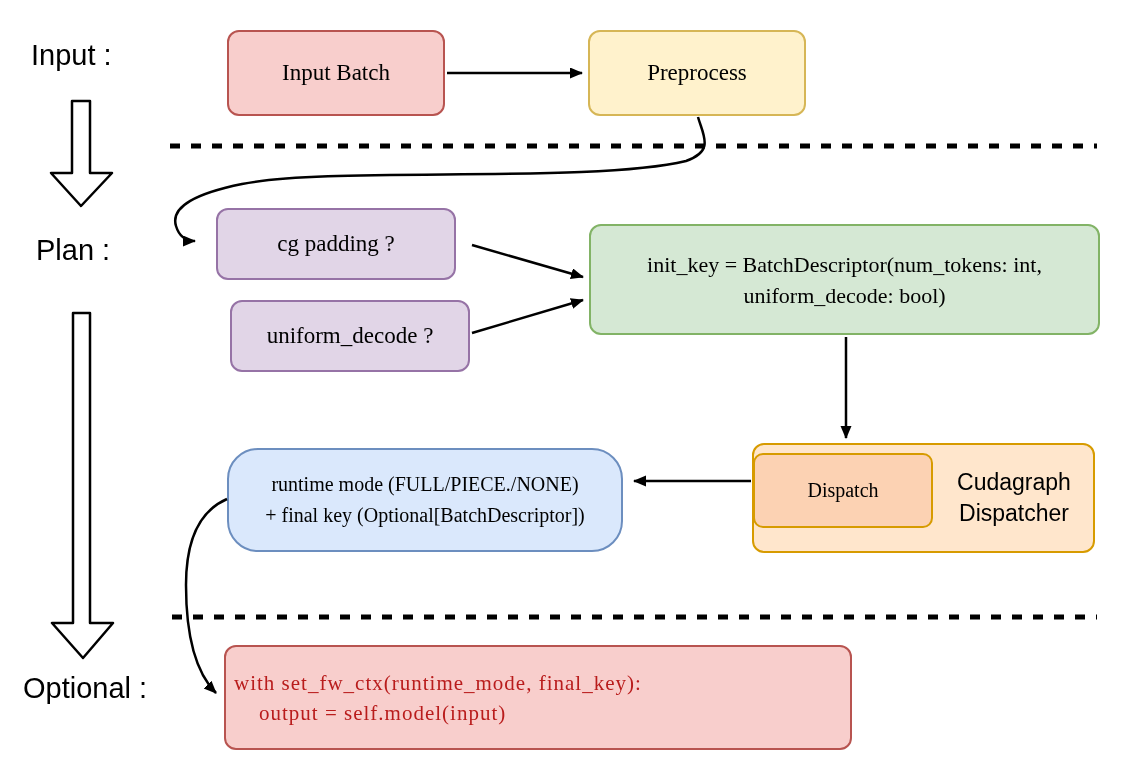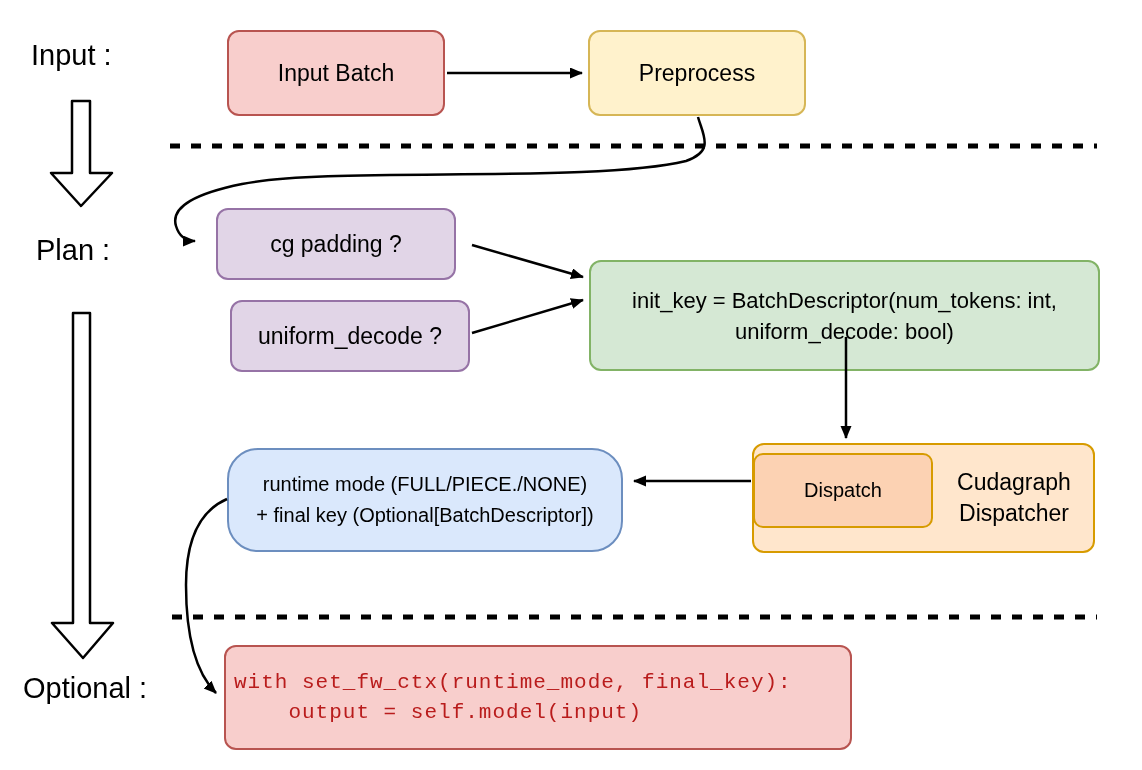--- a/index.html
+++ b/index.html
@@ -23,21 +23,21 @@
     box-sizing:border-box;
     border:2px solid #000;
     border-radius:12px;
     display:flex;
     flex-direction:column;
     align-items:center;
     justify-content:center;
     text-align:center;
     color:#000;
   }
-  .node .ln{display:block;white-space:pre;}
+  .node .ln{display:block;white-space:pre;font-family:Liberation Serif, serif;}
   .n-basic{font-size:23px;}
   .n-green{font-size:22px;line-height:31px;}
   .n-blue{font-size:20px;line-height:31px;border-radius:31px;}
   .n-dispatch{font-size:20px;border-radius:10px;}
   .n-cuda-label{
     position:absolute;
     display:flex;align-items:center;justify-content:center;
     text-align:center;font-size:23px;line-height:31px;color:#000;
   }
   .n-code{
@@ -63,21 +63,21 @@
   </div>
 
   <div class="node n-basic" style="left: 216px; top: 208px; width: 240px; height: 72px; background-color: rgb(225, 213, 231); border-color: rgb(150, 115, 166);">
     <span class="ln">cg padding ?</span>
   </div>
 
   <div class="node n-basic" style="left: 230px; top: 300px; width: 240px; height: 72px; background-color: rgb(225, 213, 231); border-color: rgb(150, 115, 166);">
     <span class="ln">uniform_decode ?</span>
   </div>
 
-  <div class="node n-green" style="left: 589px; top: 224px; width: 511px; height: 111px; background-color: rgb(213, 232, 212); border-color: rgb(130, 179, 102); margin-top: 36px;">
+  <div class="node n-green" style="left: 589px; top: 224px; width: 511px; height: 111px; background-color: rgb(213, 232, 212); border-color: rgb(130, 179, 102);">
     <span class="ln">init_key = BatchDescriptor(num_tokens: int,</span>
     <span class="ln">uniform_decode: bool)</span>
   </div>
 
   <div class="node" style="left: 752px; top: 443px; width: 343px; height: 110px; background-color: rgb(255, 230, 204); border-color: rgb(215, 155, 0);">
   </div>
   <div class="n-cuda-label" style="left:930px;top:443px;width:168px;height:110px;">Cudagraph Dispatcher</div>
   <div class="node n-dispatch" style="left: 753px; top: 443px; width: 180px; height: 75px; background-color: rgb(252, 210, 179); border-color: rgb(215, 155, 0); margin-top: 10px;">
     <span class="ln">Dispatch</span>
   </div>

